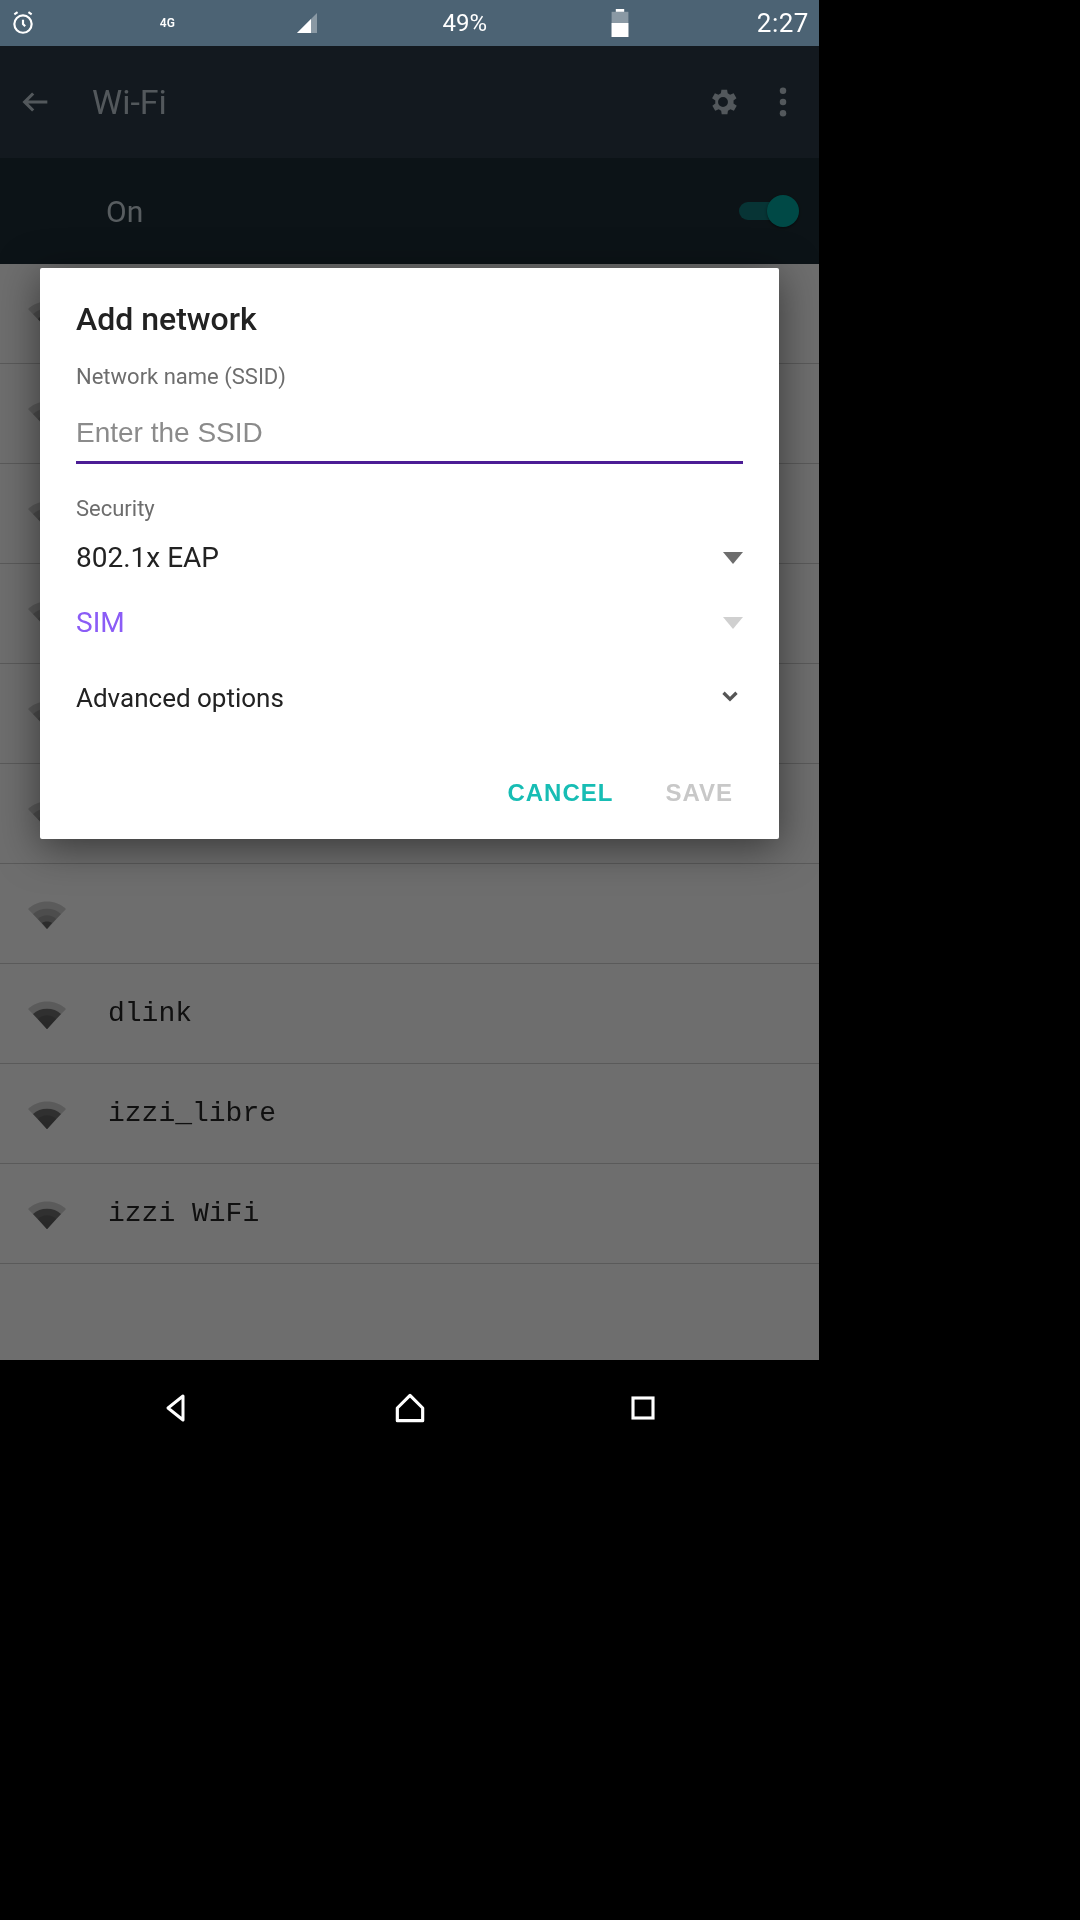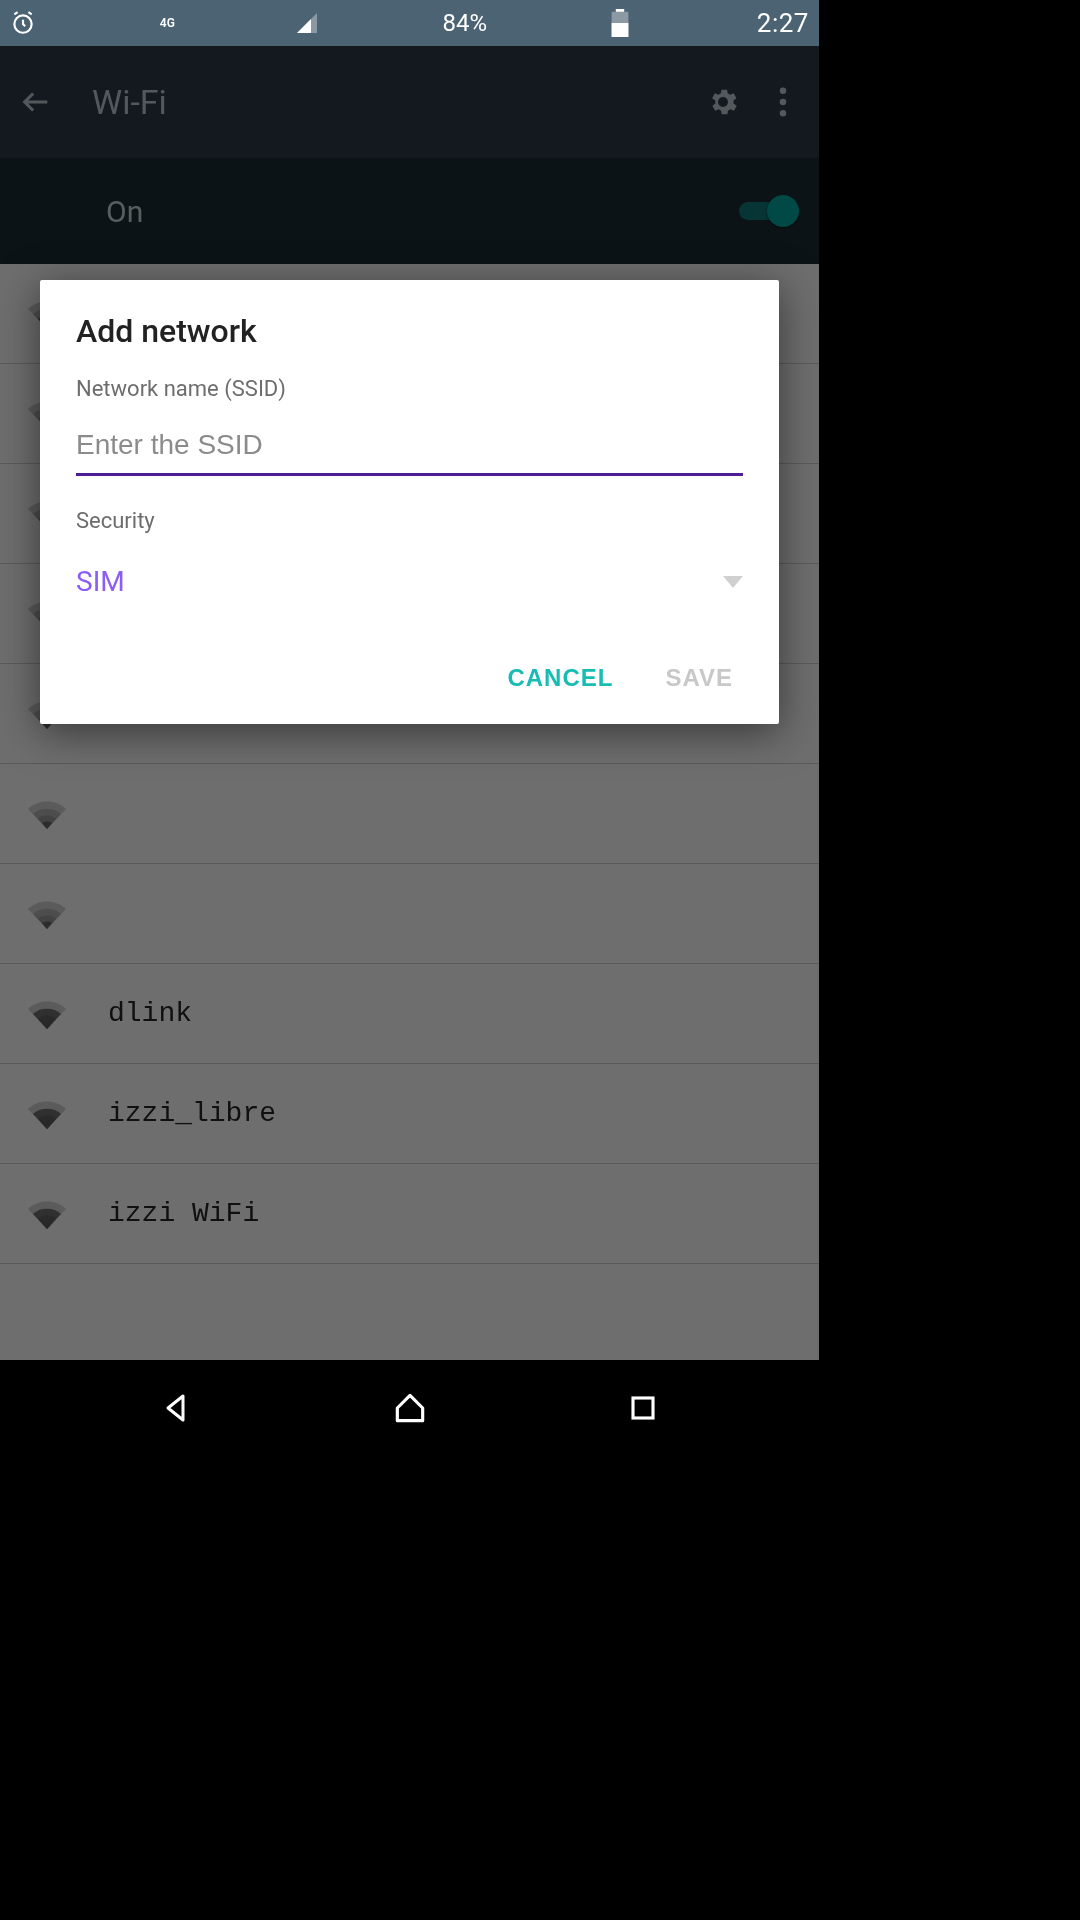--- a/index.html
+++ b/index.html
@@ -30,21 +30,21 @@
   .netlist { background:#e7e7e7; }
   .netrow { height:100px; border-bottom:1px solid #bdbdbd; display:flex; align-items:center; padding:0 24px;font-family:Liberation Mono, monospace; }
   .netrow .icon { width:80px; display:flex; align-items:center; justify-content:flex-start; }
   .netrow .name { font-size:28px; color:#222; margin-left:4px;}
   .netlist .netrow:first-child .name { font-weight:400; }
 
   
   .scrim { position:absolute; top:46px; left:0; right:0; bottom:96px; background:rgba(0,0,0,0.52); }
 
   
-  .dialog { position:absolute; left:40px; top:280px; width:543px; background:#fff; border-radius:2px; box-shadow:0 8px 40px rgba(0,0,0,0.5); padding:32px 36px 22px 36px; width:calc(819px - 80px); }
+  .dialog { position:absolute; left:40px; top:268px; width:543px; background:#fff; border-radius:2px; box-shadow:0 8px 40px rgba(0,0,0,0.5); padding:32px 36px 22px 36px; width:calc(819px - 80px); }
   .dialog-title { font-size:32px; font-weight:500; color:#222; margin-bottom:26px; }
   .field-label { font-size:22px; color:#6d6d6d; margin-bottom:20px; }
   .text-input { width:100%; border:none; border-bottom:3px solid #4c1d95; font-size:28px; color:#222; padding:8px 0 12px 0; outline:none; background:transparent; }
   .text-input::placeholder { color:#8b8b8b; }
   .section { margin-top:32px; }
   .select { display:flex; align-items:center; justify-content:space-between; margin-top:20px; }
   .select .value { font-size:28px; color:#222; }
   .select.disabled .value { color:#8b5cf6; }
   .caret { width:0; height:0; border-left:10px solid transparent; border-right:10px solid transparent; border-top:12px solid #6d6d6d; }
   .caret.disabled { border-top-color:#d0d0d0; }
@@ -75,21 +75,21 @@
     </span>
     <span class="stat-item" style="font-size:12px; line-height:10px; font-weight:600; margin-right:-4px;">
       <span>4G</span>
     </span>
     <span class="stat-item">
       <svg width="24" height="24" viewBox="0 0 24 24">
           <path d="M2 22h20V2z" fill="#fff" opacity=".35"></path>
           <path d="M2 22h14V8z" fill="#fff"></path>
         </svg>
     </span>
-    <span class="battery-pct">84%</span>
+    <span class="battery-pct">49%</span>
     <span class="stat-item">
       <svg width="18" height="28" viewBox="0 0 12 20">
           <rect x="3" y="0" width="6" height="2" fill="#fff"></rect>
           <rect x="0" y="2" width="12" height="18" fill="#fff" opacity=".35"></rect>
           <rect x="0" y="10" width="12" height="10" fill="#fff"></rect>
         </svg>
     </span>
     <span class="clock">2:27</span>
   </div>
 
@@ -250,29 +250,41 @@
   <div class="scrim"></div>
 
   <div class="dialog">
     <div class="dialog-title">Add network</div>
 
     <div class="field-label">Network name (SSID)</div>
     <input class="text-input" type="text" placeholder="Enter the SSID" style="">
 
     <div class="section">
       <div class="field-label">Security</div>
+      <div class="select">
+        <span class="value">802.1x EAP</span>
+        <span class="caret"></span>
+      </div>
     </div>
 
     <div class="section">
       <div class="select disabled">
         <span class="value">SIM</span>
         <span class="caret disabled"></span>
       </div>
     </div>
 
+    <div class="adv-row">
+      <span class="label">Advanced options</span>
+      <span>
+        <svg class="chevron-down" viewBox="0 0 24 24" fill="none" stroke="#555" stroke-width="3">
+            <path d="M6 9l6 6 6-6"></path>
+          </svg>
+      </span>
+    </div>
 
     <div class="dialog-actions">
       <button class="dlg-btn cancel">CANCEL</button>
       <button class="dlg-btn save">SAVE</button>
     </div>
   </div>
 
   <div class="navbar">
     <div class="navbtn">
       <svg width="36" height="36" viewBox="0 0 24 24" fill="none" stroke="#fff" stroke-width="2">

